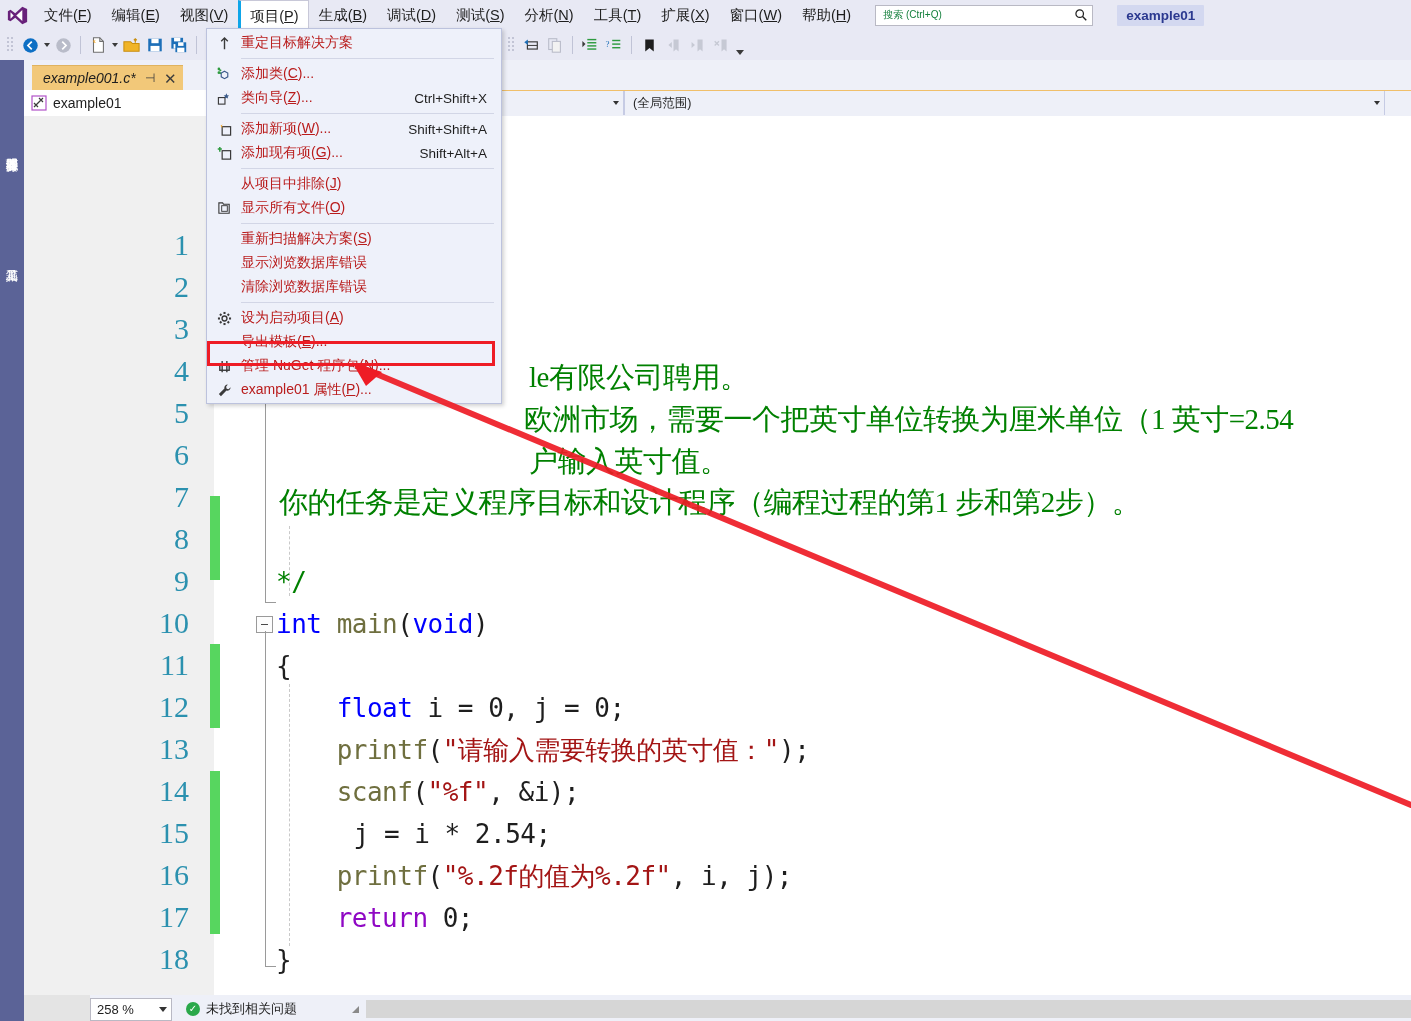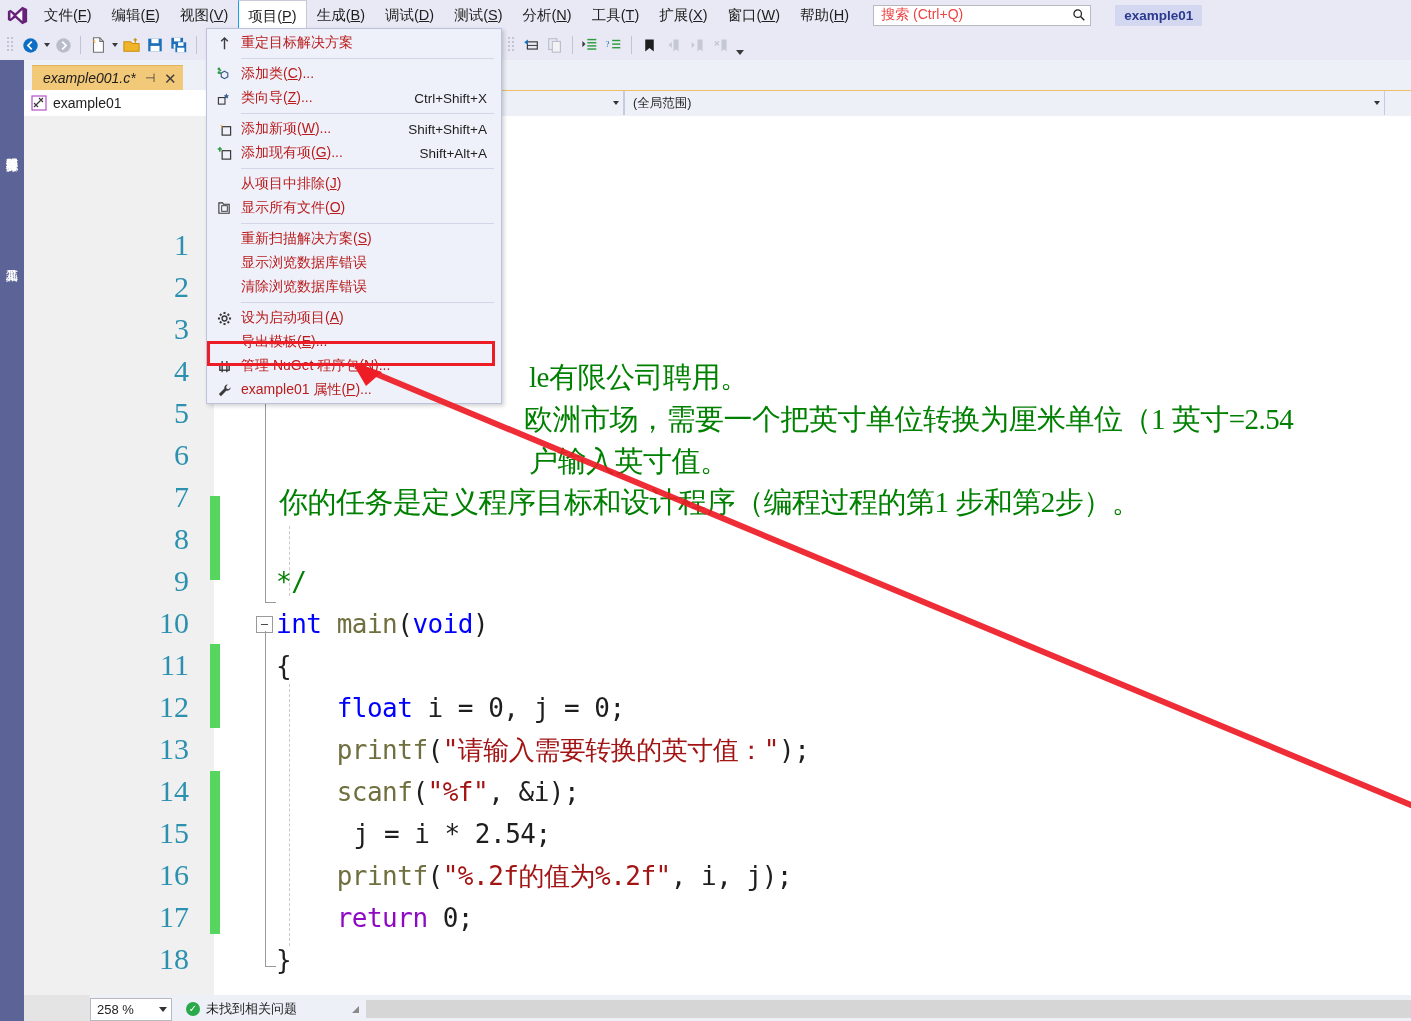--- a/index.html
+++ b/index.html
@@ -18,28 +18,28 @@
   }
   .vs-logo{width:34px;height:30px;display:flex;align-items:center;justify-content:center;}
   .vs-logo svg{display:block;}
   .menubar{display:flex;align-items:stretch;height:30px;}
   .menu-item{
     padding:0 10px;height:30px;line-height:30px;font-size:14.5px;color:#1e1e1e;
     white-space:nowrap;cursor:default;
   }
   .menu-item.active{
     background:#ffffff;
-    border-left:1px solid #0ea5e9;border-right:1px solid #c8c8d8;border-top:1px solid #c8c8d8;
+    border-left:3px solid #0ea5e9;border-right:1px solid #c8c8d8;border-top:1px solid #c8c8d8;
     padding:0 9px;
   }
   .search-box{
     margin-left:14px;width:218px;height:21px;background:#ffffff;border:1px solid #b9b9c4;
     display:flex;align-items:center;padding:0 4px 0 7px;box-sizing:border-box;
   }
-  .search-box .ph{font-size:14px;color:#ef4444;flex:1;white-space:nowrap;}
+  .search-box .ph{font-size:10px;color:#15803d;flex:1;white-space:nowrap;}
   .search-box .mag{width:14px;height:14px;flex:0 0 14px;}
   .proj-chip{
     margin-left:24px;background:#d3d8f0;color:#2b3990;font-weight:bold;font-size:13.5px;
     padding:3px 9px;border-radius:1px;white-space:nowrap;
   }
 
   
   .toolbar{
     position:absolute;left:0;top:30px;width:1411px;height:30px;
     background:#e8e9f4;display:flex;align-items:center;

